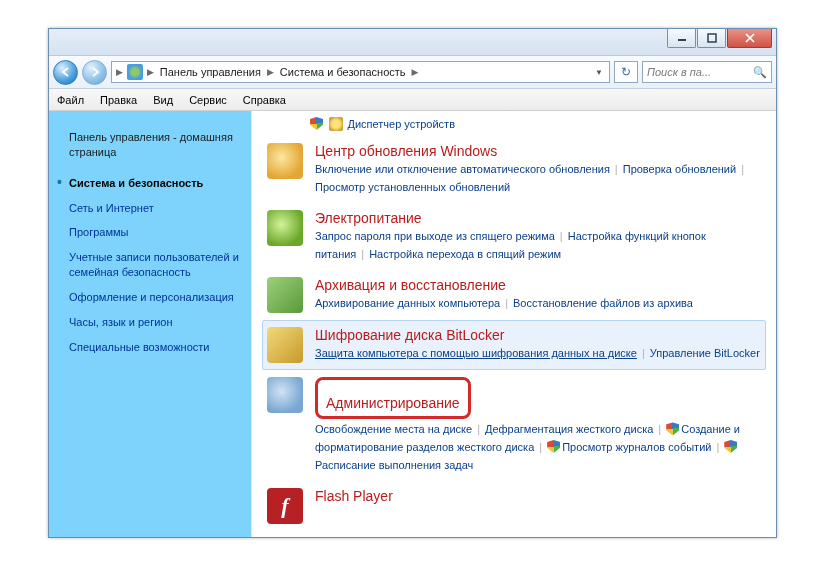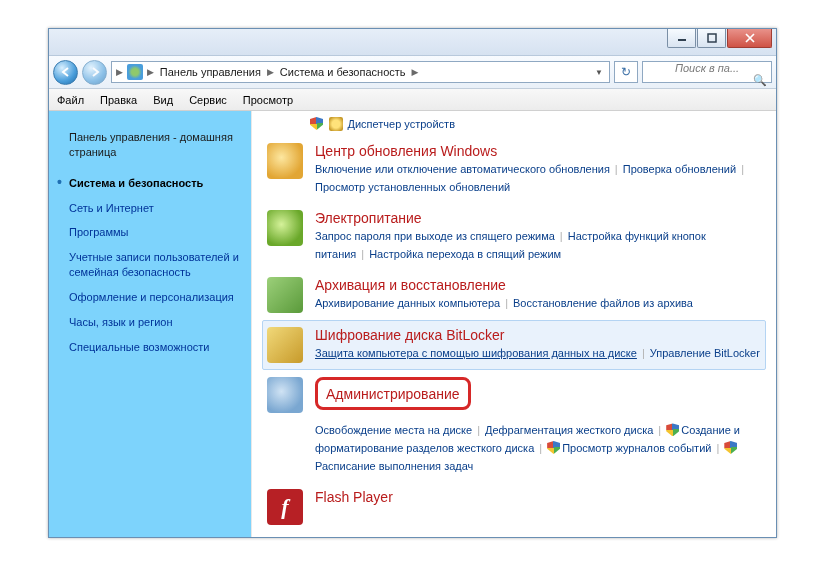--- a/index.html
+++ b/index.html
@@ -17,21 +17,21 @@
 .navbar { height:33px; background:linear-gradient(#f8fbff,#e9f0f8); border-bottom:1px solid #c2cedb; display:flex; align-items:center; padding:0 4px; gap:4px; }
 .nav-orb { width:25px; height:25px; border-radius:50%; background:radial-gradient(circle at 35% 30%,#d9f0ff,#4a9edb 60%,#1f6aa6); display:flex; align-items:center; justify-content:center; border:1px solid #3b7db0; }
 .nav-orb svg { display:block; }
 .nav-orb.fwd { opacity:.6; }
 .addr { flex:1; height:22px; border:1px solid #8fa8c2; background:#fff; display:flex; align-items:center; font-size:11px; padding:0 2px; }
 .addr .crumb { padding:0 4px; color:#1a1a1a; cursor:default; }
 .addr .sep { color:#6a6a6a; padding:0 2px; font-size:9px; }
 .addr .cp-icon { width:16px; height:16px; margin:0 2px; display:inline-block; background:radial-gradient(circle,#8fc96b 30%,#4a9edb 60%); border-radius:2px; }
 .addr-drop { width:16px; text-align:center; color:#555; font-size:8px; cursor:default; }
 .refresh { width:24px; height:22px; border:1px solid #8fa8c2; background:#fff; display:flex; align-items:center; justify-content:center; color:#3a6ea5; font-size:12px; }
-.search { width:130px; height:22px; border:1px solid #8fa8c2; background:#fff; display:flex; align-items:center; padding:0 4px; font-size:11px; color:#7a7a7a; font-style:italic;flex-direction:column; }
+.search { width:130px; height:22px; border:1px solid #8fa8c2; background:#fff; display:flex; align-items:center; padding:0 4px; font-size:11px; color:#7a7a7a; font-style:italic; }
 .search .mag { margin-left:auto; color:#4a7fb3; font-style:normal; }
 
 
 .menubar { height:22px; background:linear-gradient(#f8f8f8,#ececec); border-bottom:1px solid #d0d0d0; display:flex; align-items:center; font-size:11px; }
 .menubar span { padding:3px 8px; cursor:default; }
 
 
 .body { flex:1; display:flex; overflow:hidden; }
 .sidebar { width:203px; background:#7dd3fc; padding:14px 6px 0 20px; font-size:11px; border-right:1px solid #e8e8e8; }
 .sidebar .item { display:block; color:#003399; padding:5px 0; line-height:1.35; cursor:default; }
@@ -55,21 +55,21 @@
 .ic-flash { background:#b72025; display:flex; align-items:center; justify-content:center; color:#fff; font-size:22px; font-style:italic; font-weight:bold; font-family:Georgia,serif; }
 .ic-uninst { background:linear-gradient(135deg,#f4c96a,#d18a2a); }
 .cat-body { flex:1; }
 .cat-title { color:#b91c1c; font-size:14px; margin-bottom:2px; cursor:default; }
 .cat-links { font-size:11px; line-height:1.6; }
 .cat-links a { color:#0a3f8a; text-decoration:none; }
 .cat-links .lsep { color:#b0b0b0; padding:0 5px; }
 .shield { display:inline-block; width:13px; height:13px; vertical-align:-2px; margin-right:2px; background:conic-gradient(#3b78c6 0 25%,#4caf50 25% 50%,#f4c430 50% 75%,#d84b3a 75% 100%); clip-path:polygon(50% 0,100% 15%,100% 60%,50% 100%,0 60%,0 15%); }
 .category.hl .cat-links a.u { text-decoration:underline; }
 
-.annot { border:3px solid #d62828; border-radius:8px; padding:6px 8px 3px 8px; display:inline-block; margin-bottom:12px; }
+.annot { border:3px solid #d62828; border-radius:8px; padding:15px 8px 3px 8px; display:inline-block; margin-bottom:2px; }
 
 
 .content::-webkit-scrollbar { width:17px; }
 .content::-webkit-scrollbar-track { background:#f0f0f0; border-left:1px solid #d8d8d8; }
 .content::-webkit-scrollbar-thumb { background:linear-gradient(90deg,#e4ecf5,#c5d5e8); border:1px solid #9bb3cd; border-radius:2px; }
 .content::-webkit-scrollbar-button { height:17px; background:#e8eef5; border:1px solid #c0cddb; }
 </style>
 </head>
 <body>
 
@@ -120,21 +120,21 @@
       <span>Поиск в па...</span>
       <span class="mag">🔍</span>
     </div>
   </div>
 
   <div class="menubar">
     <span>Файл</span>
     <span>Правка</span>
     <span>Вид</span>
     <span>Сервис</span>
-    <span>Просмотр</span>
+    <span>Справка</span>
   </div>
 
   <div class="body">
     <div class="sidebar">
       <span class="item home">Панель управления - домашняя страница</span>
       <div style="height:6px"></div>
       <span class="item active">Система и безопасность</span>
       <span class="item">Сеть и Интернет</span>
       <span class="item">Программы</span>
       <span class="item">Учетные записи пользователей и семейная безопасность</span>

